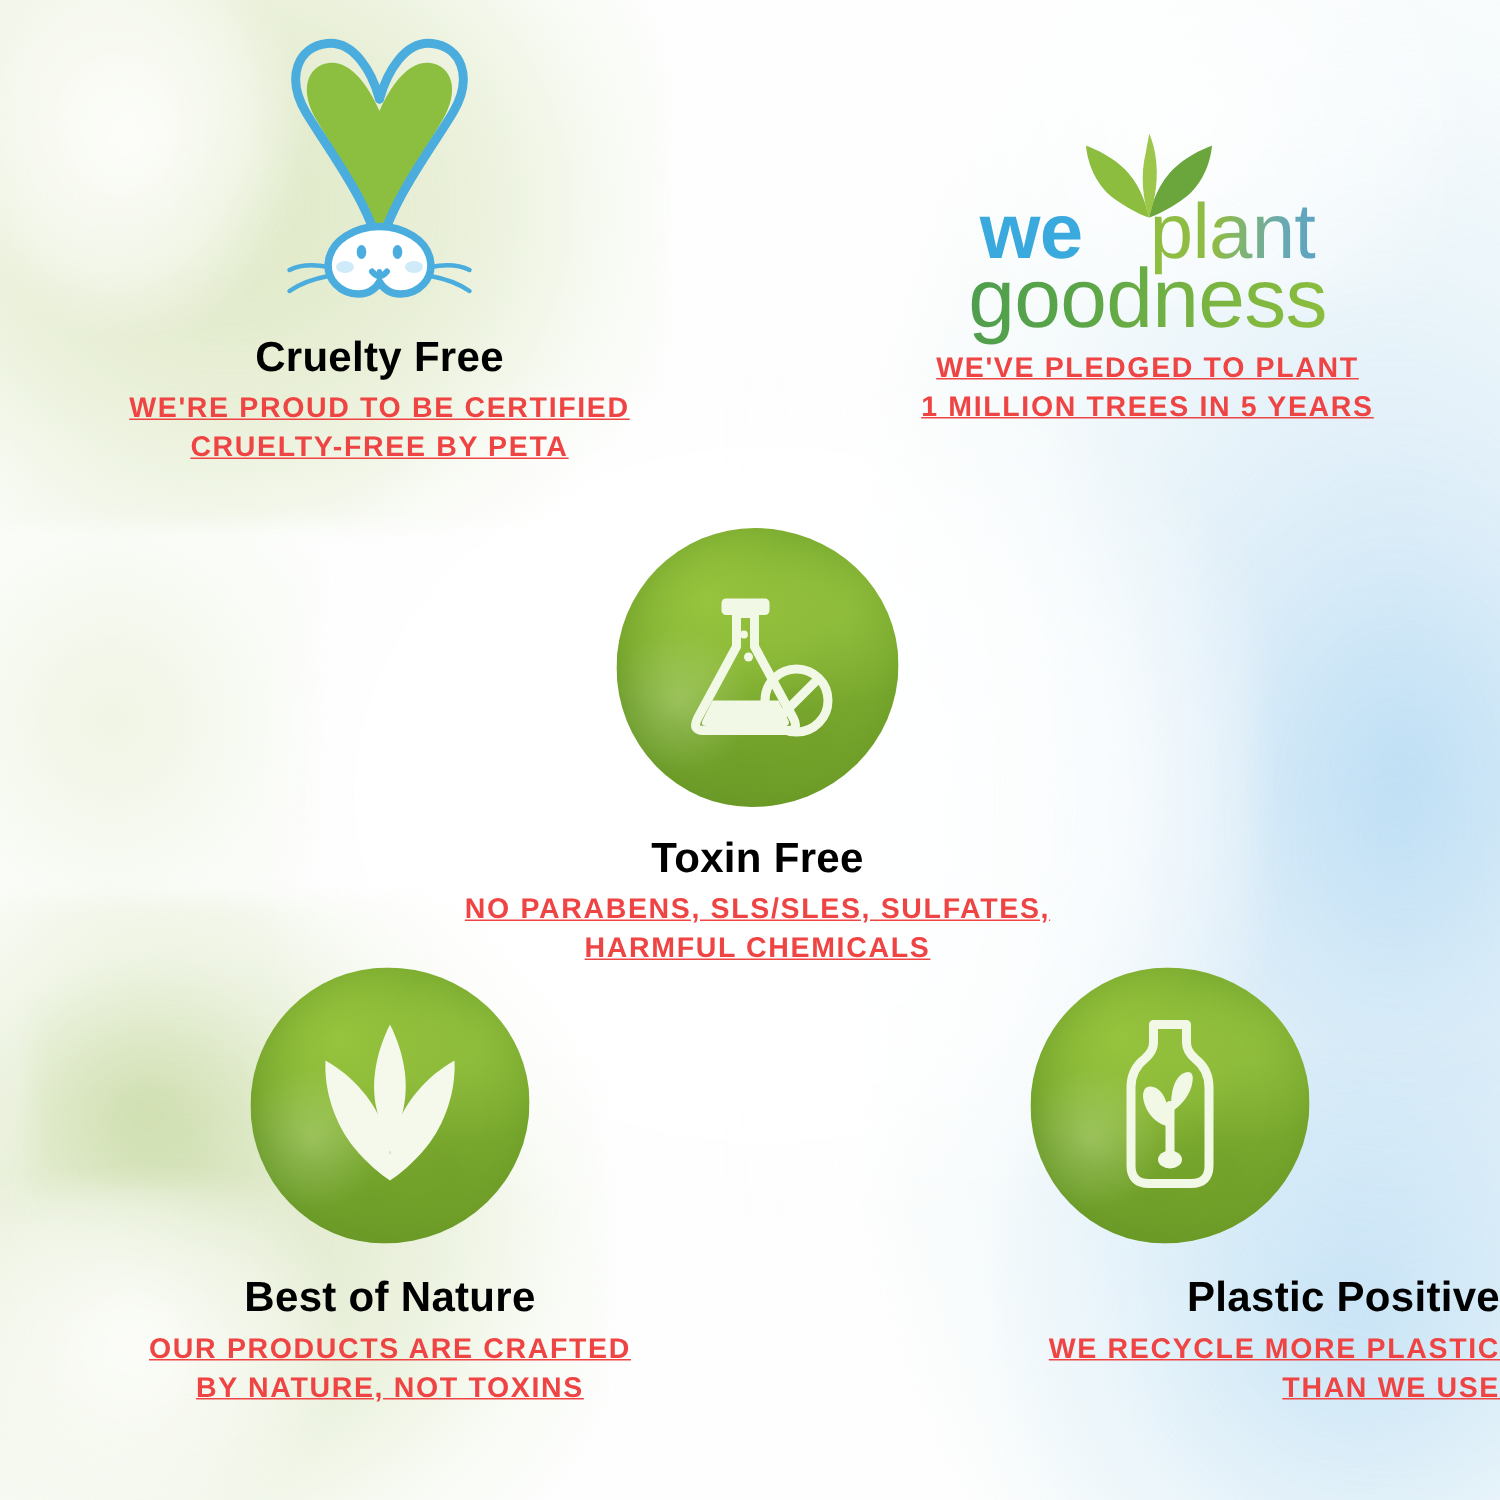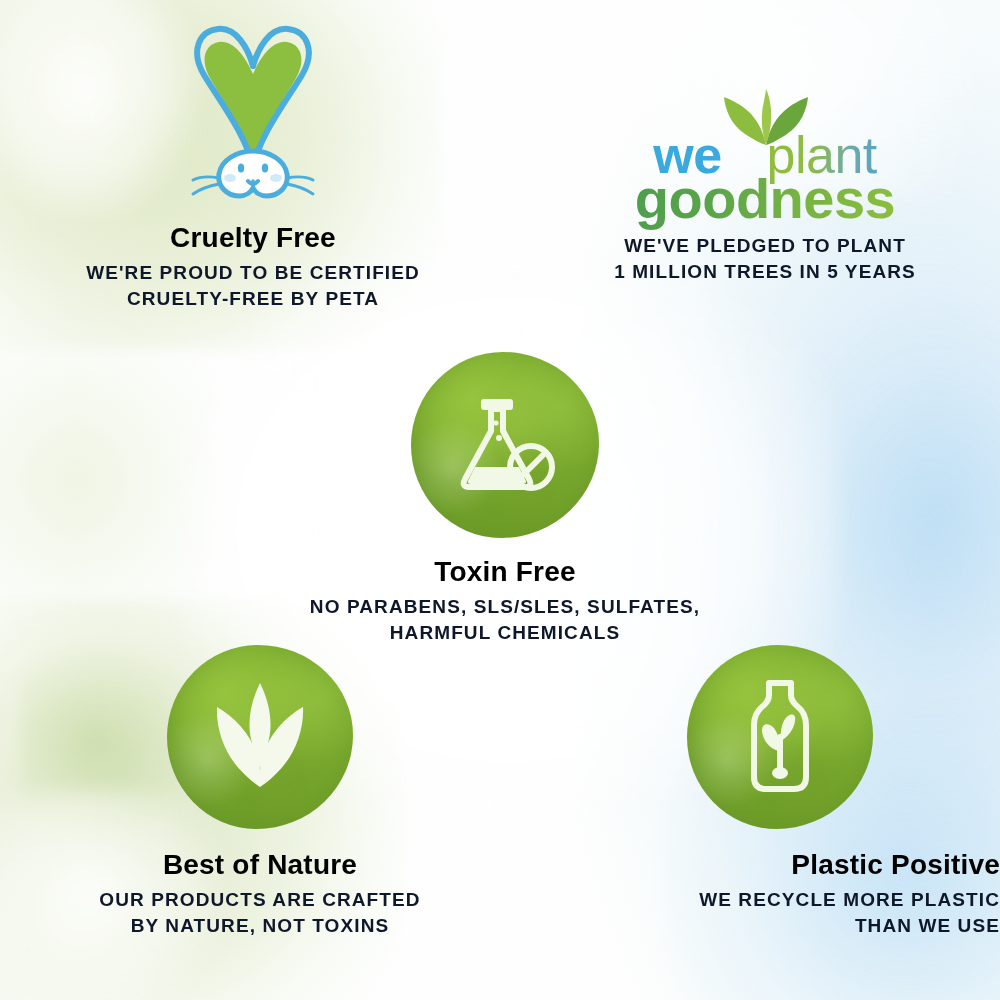--- a/index.html
+++ b/index.html
@@ -104,24 +104,25 @@
     font-weight: bold;
     letter-spacing: 0.2px;
     color: #000000;
     margin: 0;
     line-height: 1.15;
   }
   .badge-sub {
     font-size: 19px;
     font-weight: bold;
     letter-spacing: 1.1px;
-    color: #0f172a;
+    color: #ef4444;
     margin: 6px 0 0 0;
     line-height: 1.35;
     text-transform: uppercase;
+    text-decoration: underline;
   }
 
   
   .disc-wrap {
     position: relative;
     margin: 0 auto;
   }
   .disc {
     position: absolute;
     inset: 0;
@@ -210,21 +211,21 @@
     background-clip: text;
     color: transparent;
     font-weight: normal;
     margin-left: 31px;
   }
   .wpg-goodness {
     background: linear-gradient(95deg, #4f9e4e 0%, #5aa549 30%, #76b342 62%, #8cbd3e 100%);
     -webkit-background-clip: text;
     background-clip: text;
     color: transparent;
-    font-weight: bold;
+    font-weight: normal;
     margin-top: 32px;
   }
 
   .plant-goodness-sub { margin-top: 12px; }
 </style>
 </head>
 <body>
 
 <div id="stage">
 

